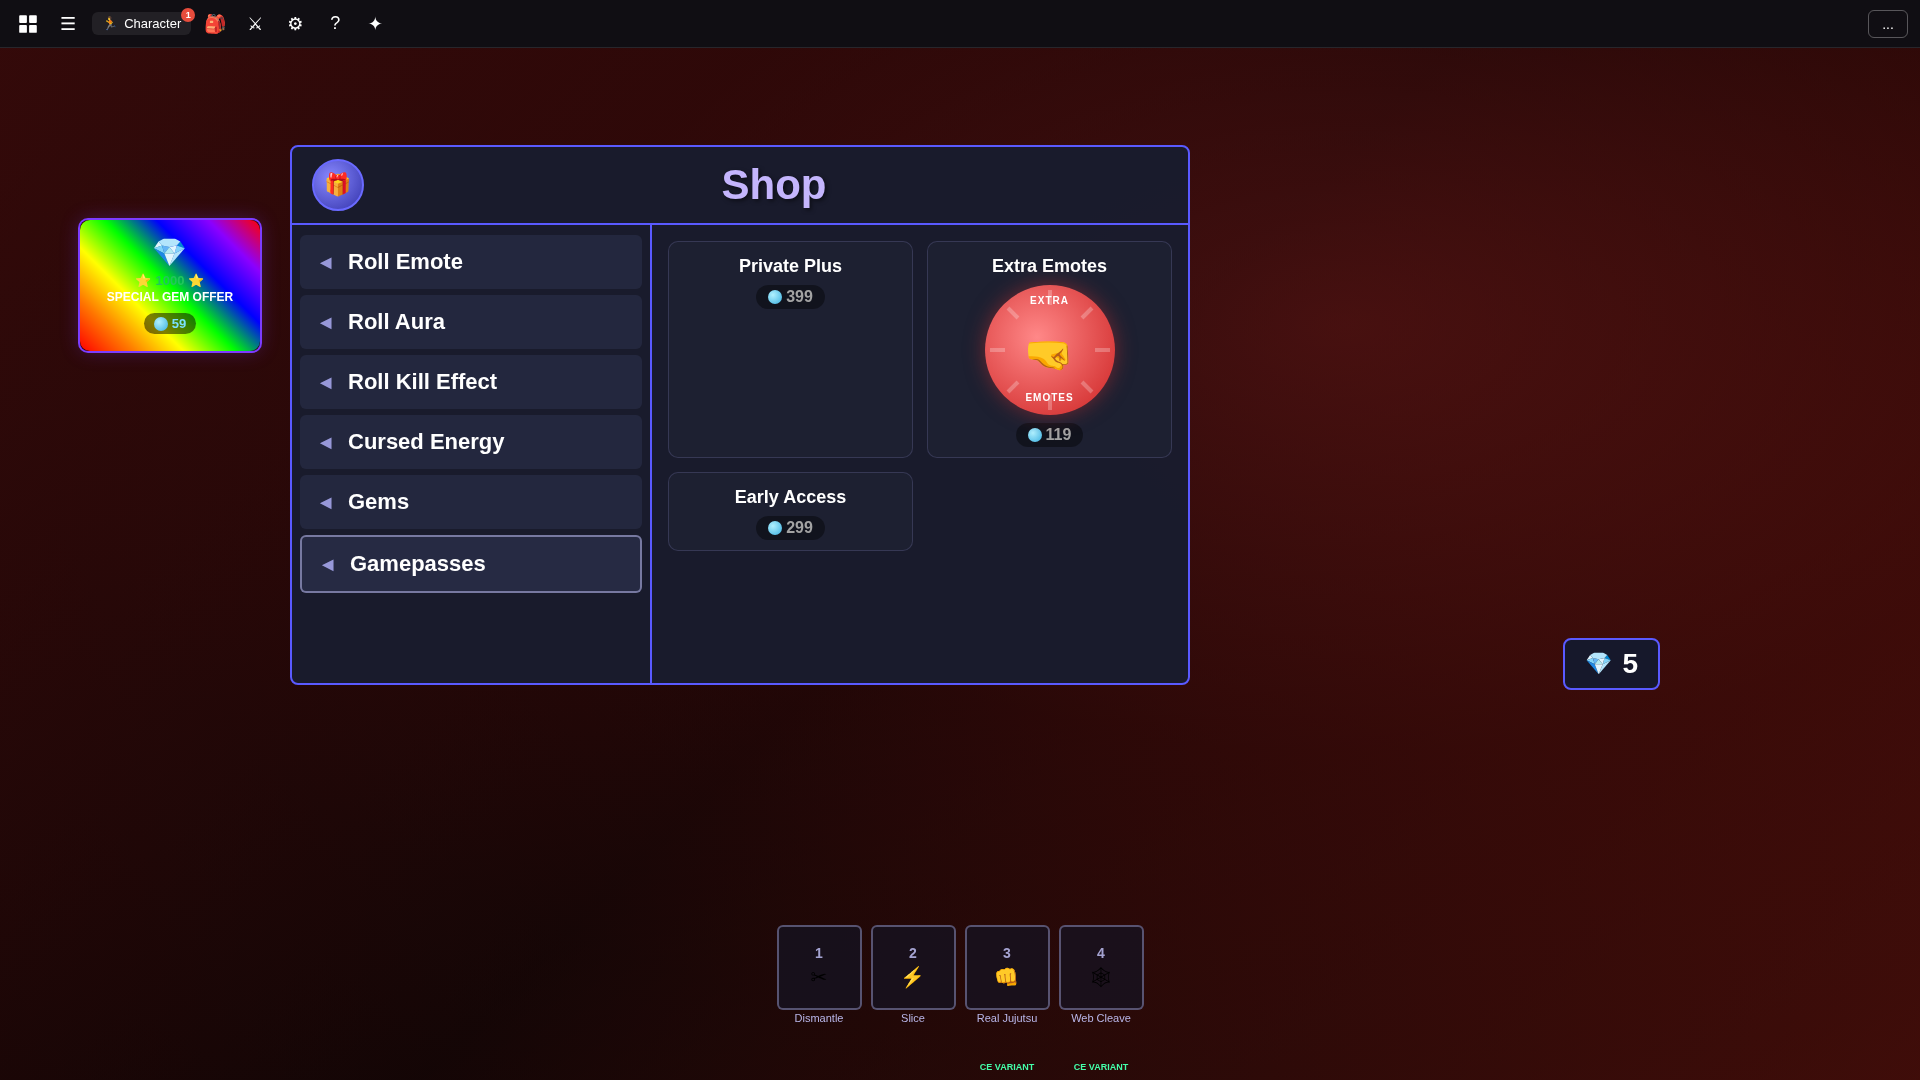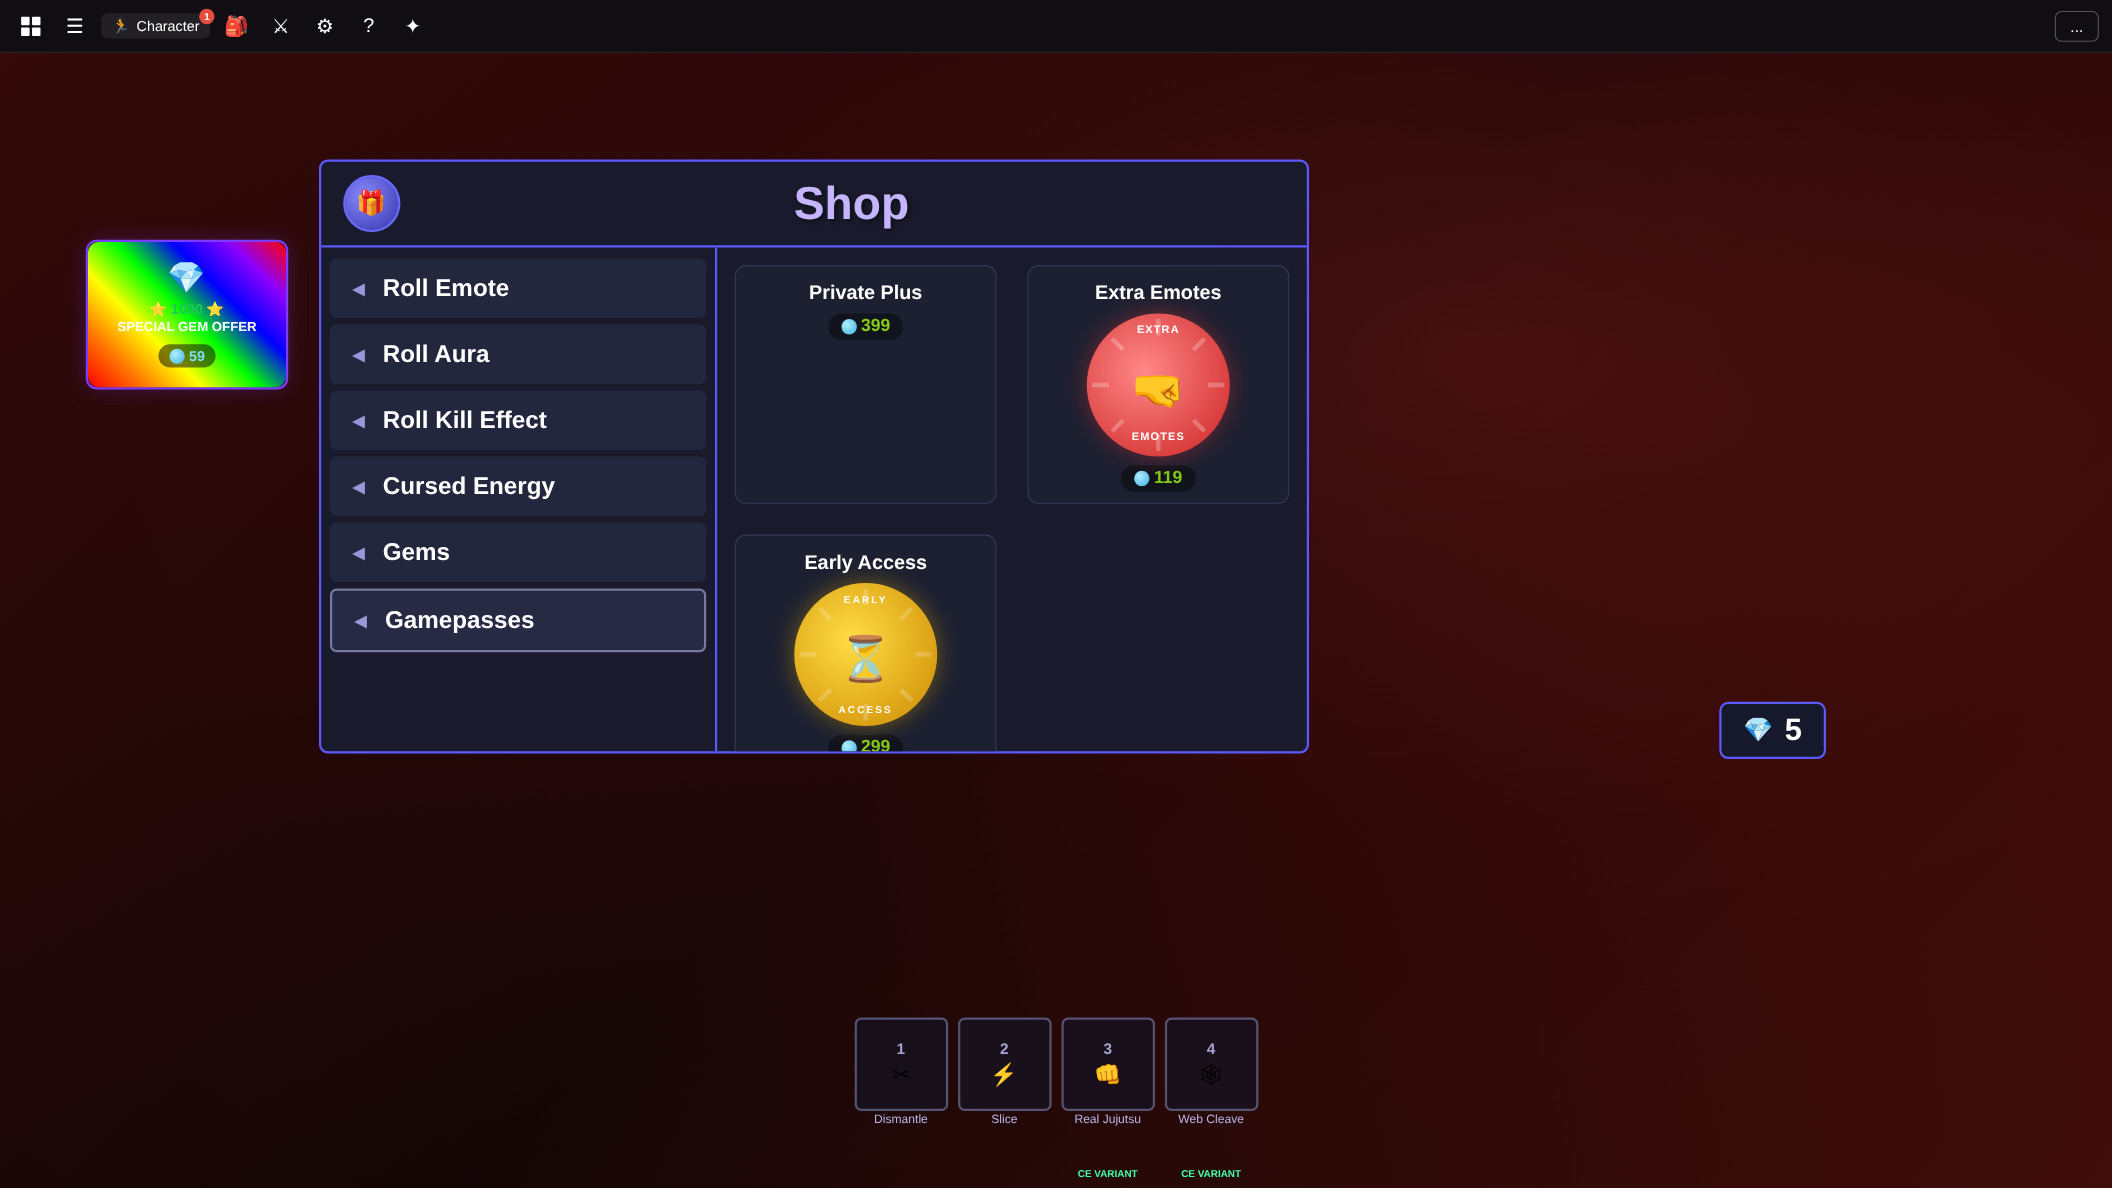--- a/index.html
+++ b/index.html
@@ -233,21 +233,21 @@
       font-size: 14px;
     }
 
     
     .shop-content {
       flex: 1;
       padding: 16px;
       display: grid;
       grid-template-columns: 1fr 1fr;
       grid-template-rows: auto auto;
-      gap: 28px;
+      gap: 14px;
       align-content: start;
     }
 
     .shop-item-card {
       background: rgba(30,33,50,0.9);
       border-radius: 10px;
       display: flex;
       flex-direction: column;
       align-items: center;
       padding: 14px 10px 10px;
@@ -286,21 +286,21 @@
       background: radial-gradient(circle at 40% 40%, #ffdd44, #cc8800);
       box-shadow: 0 0 20px rgba(200,150,0,0.5);
     }
     .item-price {
       display: flex;
       align-items: center;
       gap: 4px;
       background: rgba(0,0,0,0.4);
       border-radius: 20px;
       padding: 3px 12px;
-      color: #84cc16;
+      color: #a3a3a3;
       font-size: 16px;
       font-weight: bold;
     }
 
     
     .gem-counter {
       position: absolute;
       right: 260px;
       bottom: 390px;
       background: rgba(20,25,45,0.95);
@@ -490,37 +490,20 @@
           <div style="position:absolute;bottom:12px;left:50%;transform:translateX(-50%);color:white;font-size:10px;font-weight:900;white-space:nowrap;letter-spacing:1px;">EMOTES</div>
         </div>
         <div class="item-price">
           <div class="gem-circle"></div>
           <span>119</span>
         </div>
       </div>
 
       <div class="shop-item-card">
         <div class="item-title">Early Access</div>
-        <div class="item-image gold">
-          <svg style="position:absolute;inset:0;width:100%;height:100%" viewBox="0 0 130 130">
-            <g transform="translate(65,65)">
-              <line x1="0" y1="-60" x2="0" y2="-45" stroke="rgba(255,255,255,0.2)" stroke-width="4"></line>
-              <line x1="42" y1="-42" x2="32" y2="-32" stroke="rgba(255,255,255,0.2)" stroke-width="4"></line>
-              <line x1="60" y1="0" x2="45" y2="0" stroke="rgba(255,255,255,0.2)" stroke-width="4"></line>
-              <line x1="42" y1="42" x2="32" y2="32" stroke="rgba(255,255,255,0.2)" stroke-width="4"></line>
-              <line x1="0" y1="60" x2="0" y2="45" stroke="rgba(255,255,255,0.2)" stroke-width="4"></line>
-              <line x1="-42" y1="42" x2="-32" y2="32" stroke="rgba(255,255,255,0.2)" stroke-width="4"></line>
-              <line x1="-60" y1="0" x2="-45" y2="0" stroke="rgba(255,255,255,0.2)" stroke-width="4"></line>
-              <line x1="-42" y1="-42" x2="-32" y2="-32" stroke="rgba(255,255,255,0.2)" stroke-width="4"></line>
-            </g>
-          </svg>
-          <div style="position:absolute;top:10px;left:50%;transform:translateX(-50%);color:white;font-size:9px;font-weight:900;white-space:nowrap;letter-spacing:2px;">EARLY</div>
-          <span style="font-size:40px;position:relative;z-index:1;margin-top:8px">⏳</span>
-          <div style="position:absolute;bottom:10px;left:50%;transform:translateX(-50%);color:white;font-size:9px;font-weight:900;white-space:nowrap;letter-spacing:2px;">ACCESS</div>
-        </div>
         <div class="item-price">
           <div class="gem-circle"></div>
           <span>299</span>
         </div>
       </div>
 
     </div>
   </div>
 </div>
 

